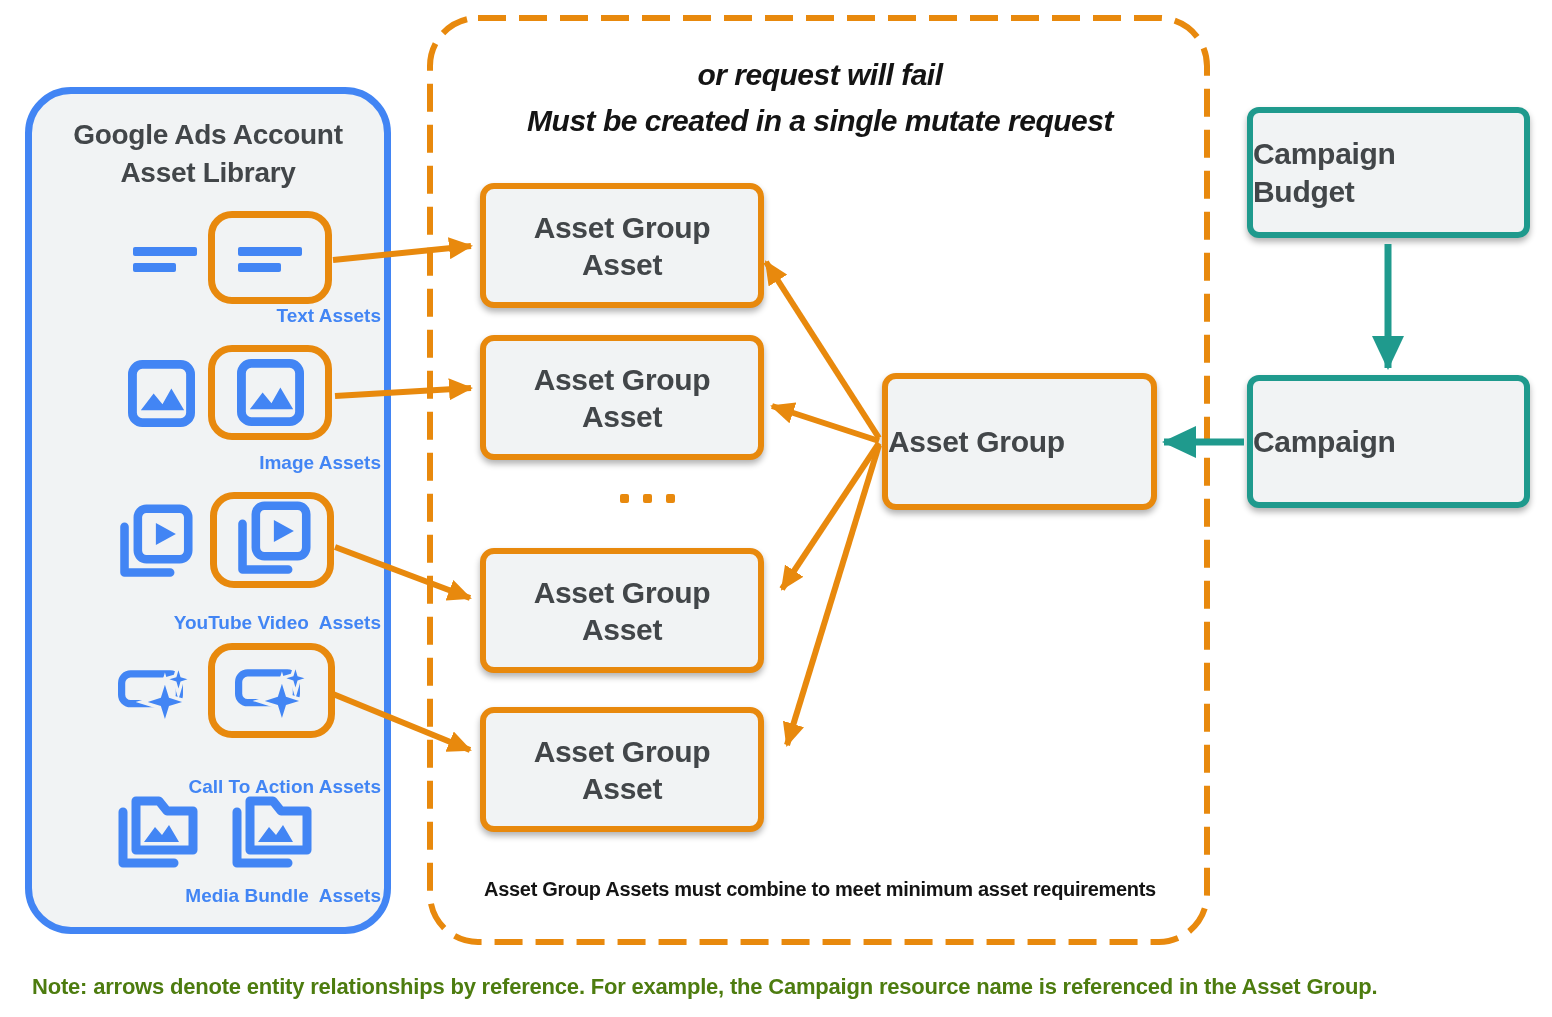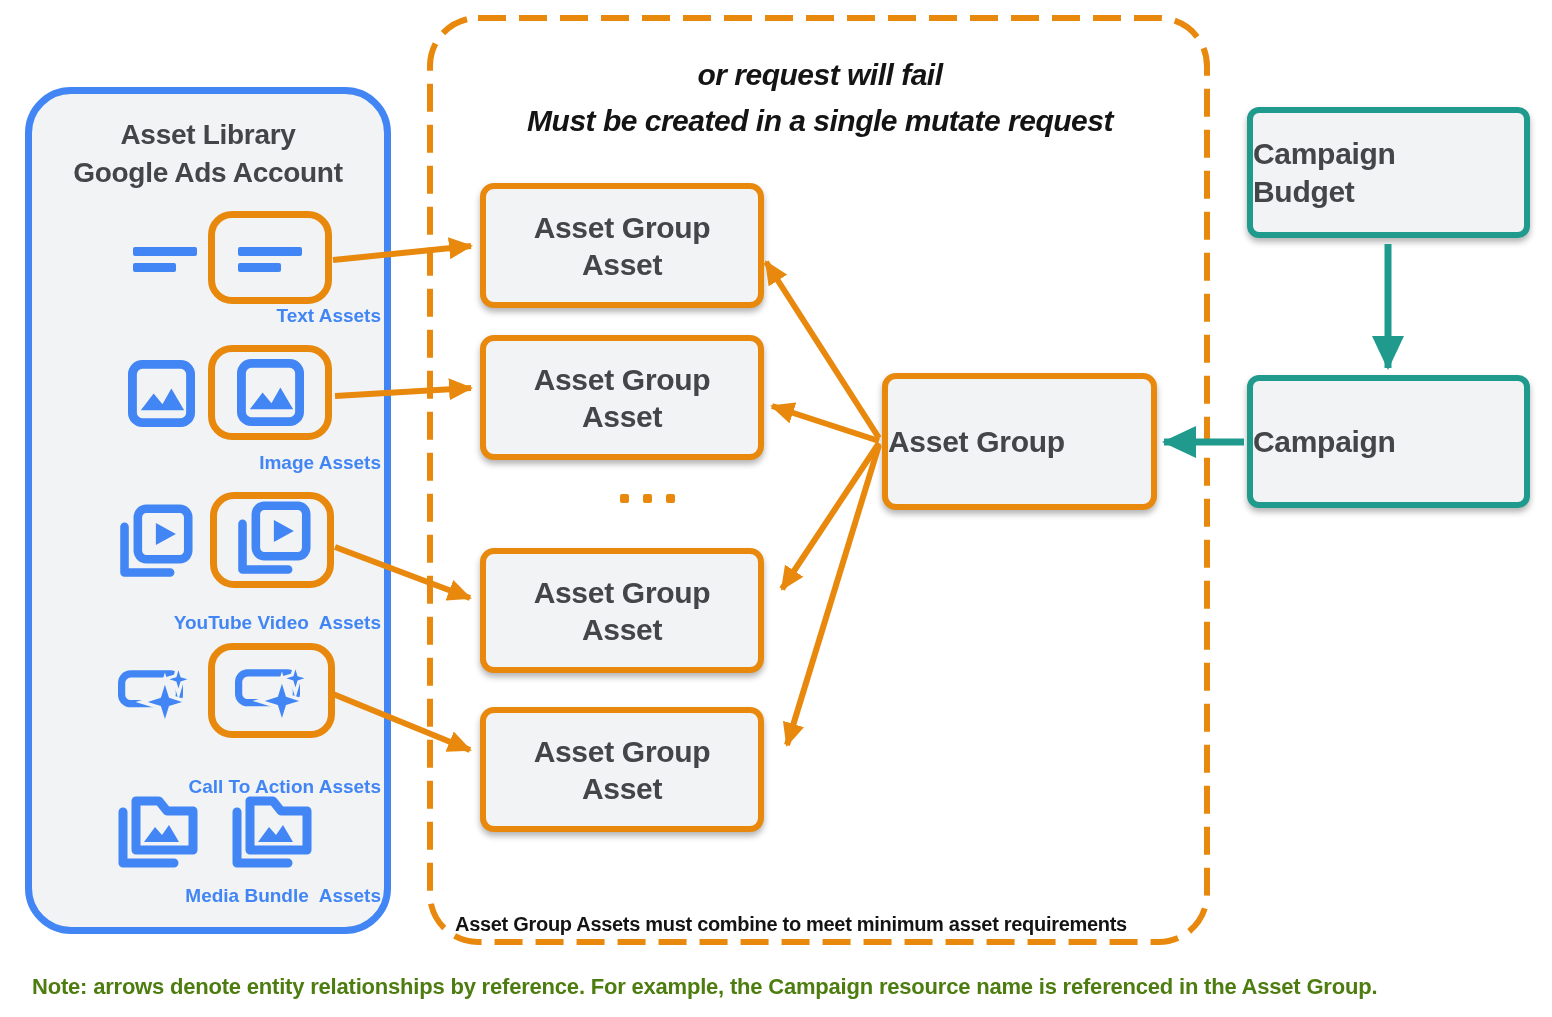--- a/index.html
+++ b/index.html
@@ -31,22 +31,22 @@
   
   .mutate-title{left:450px;top:52px;width:740px;text-align:center;font-size:30px;font-weight:bold;
     font-style:italic;color:var(--black);line-height:46px;letter-spacing:-0.5px;z-index:2;}
   .aga-box{left:480px;width:284px;height:125px;border:6px solid var(--orange);border-radius:14px;
     background:var(--panel-fill);box-shadow:0 4px 6px rgba(0,0,0,0.3);display:flex;flex-direction:column;
     align-items:center;justify-content:center;z-index:2;font-size:30px;font-weight:bold;
     color:var(--text-dark);line-height:37px;letter-spacing:-0.3px;text-align:center;}
   .ellipsis{left:600px;top:489px;width:94px;height:18px;display:flex;gap:14px;align-items:center;
     justify-content:center;z-index:2;}
   .ellipsis .dot{width:9px;height:9px;background:var(--orange);border-radius:2px;display:inline-block;}
-  .mutate-footnote{left:455px;top:878px;width:730px;text-align:left;font-size:20px;font-weight:bold;
-    color:var(--black);letter-spacing:-0.3px;z-index:2;margin-top:35px;}
+  .mutate-footnote{left:455px;top:878px;width:730px;text-align:center;font-size:20px;font-weight:bold;
+    color:var(--black);letter-spacing:-0.3px;z-index:2;}
 
   
   .entity{display:flex;flex-direction:column;align-items:flex-start;justify-content:center;text-align:center;
     background:var(--panel-fill);box-shadow:0 4px 6px rgba(0,0,0,0.3);font-size:30px;font-weight:bold;
     color:var(--text-dark);line-height:38px;letter-spacing:-0.3px;z-index:2;}
   .orange-entity{border:6px solid var(--orange);border-radius:14px;}
   .teal-entity{border:6px solid var(--teal);border-radius:12px;}
   .asset-group{left:882px;top:373px;width:275px;height:137px;}
   .campaign-budget{left:1247px;top:107px;width:283px;height:131px;}
   .campaign{left:1247px;top:375px;width:283px;height:133px;}
@@ -62,22 +62,22 @@
 <body>
 
 <div class="canvas">
 
   <svg class="layer" id="underlay">
     <rect class="dashed-rect" x="430" y="18" width="777" height="924" rx="48" ry="48"></rect>
   </svg>
 
   <div class="abs library"></div>
   <div class="abs library-title">
+    <div>Google Ads Account</div>
     <div>Asset Library</div>
-    <div>Google Ads Account</div>
   </div>
 
   <div class="abs icon-wrap" style="left:132px;top:233px;width:66px;height:50px;">
     <svg width="66" height="50" viewBox="0 0 66 50">
       <rect class="fill-blue" x="1" y="14" width="64" height="9" rx="2"></rect>
       <rect class="fill-blue" x="1" y="30" width="43" height="9" rx="2"></rect>
     </svg>
   </div>
   <div class="abs hl-box" style="left:208px;top:211px;width:124px;height:93px;">
     <svg width="66" height="50" viewBox="0 0 66 50">

